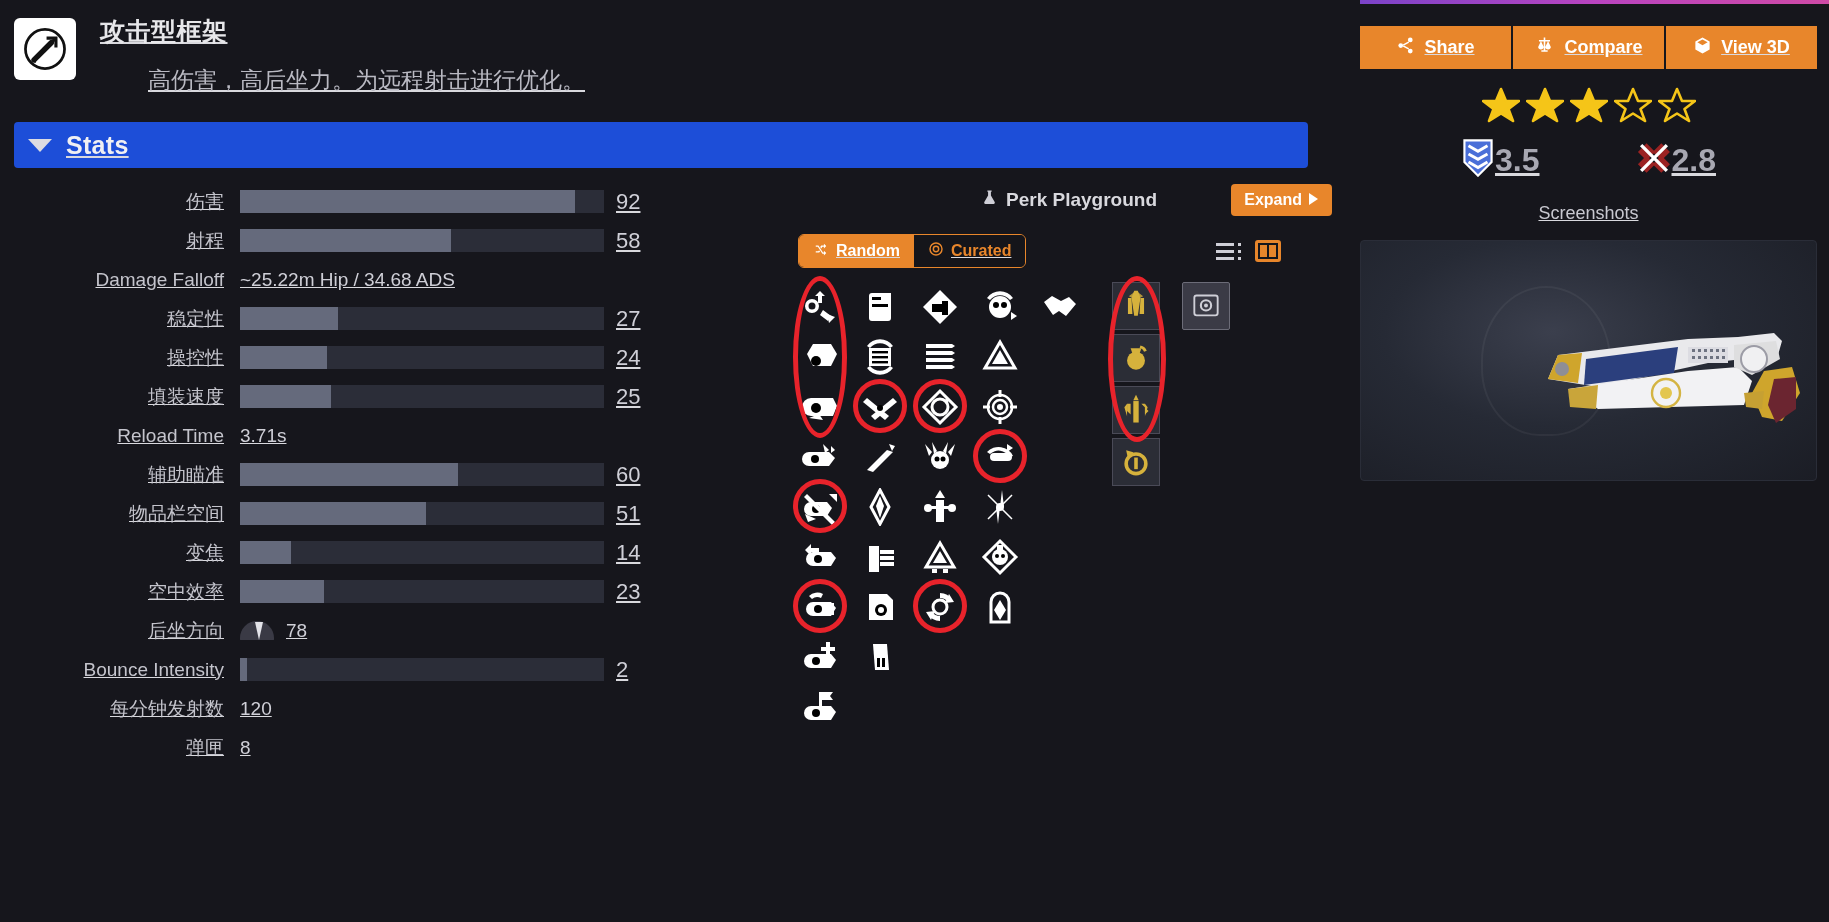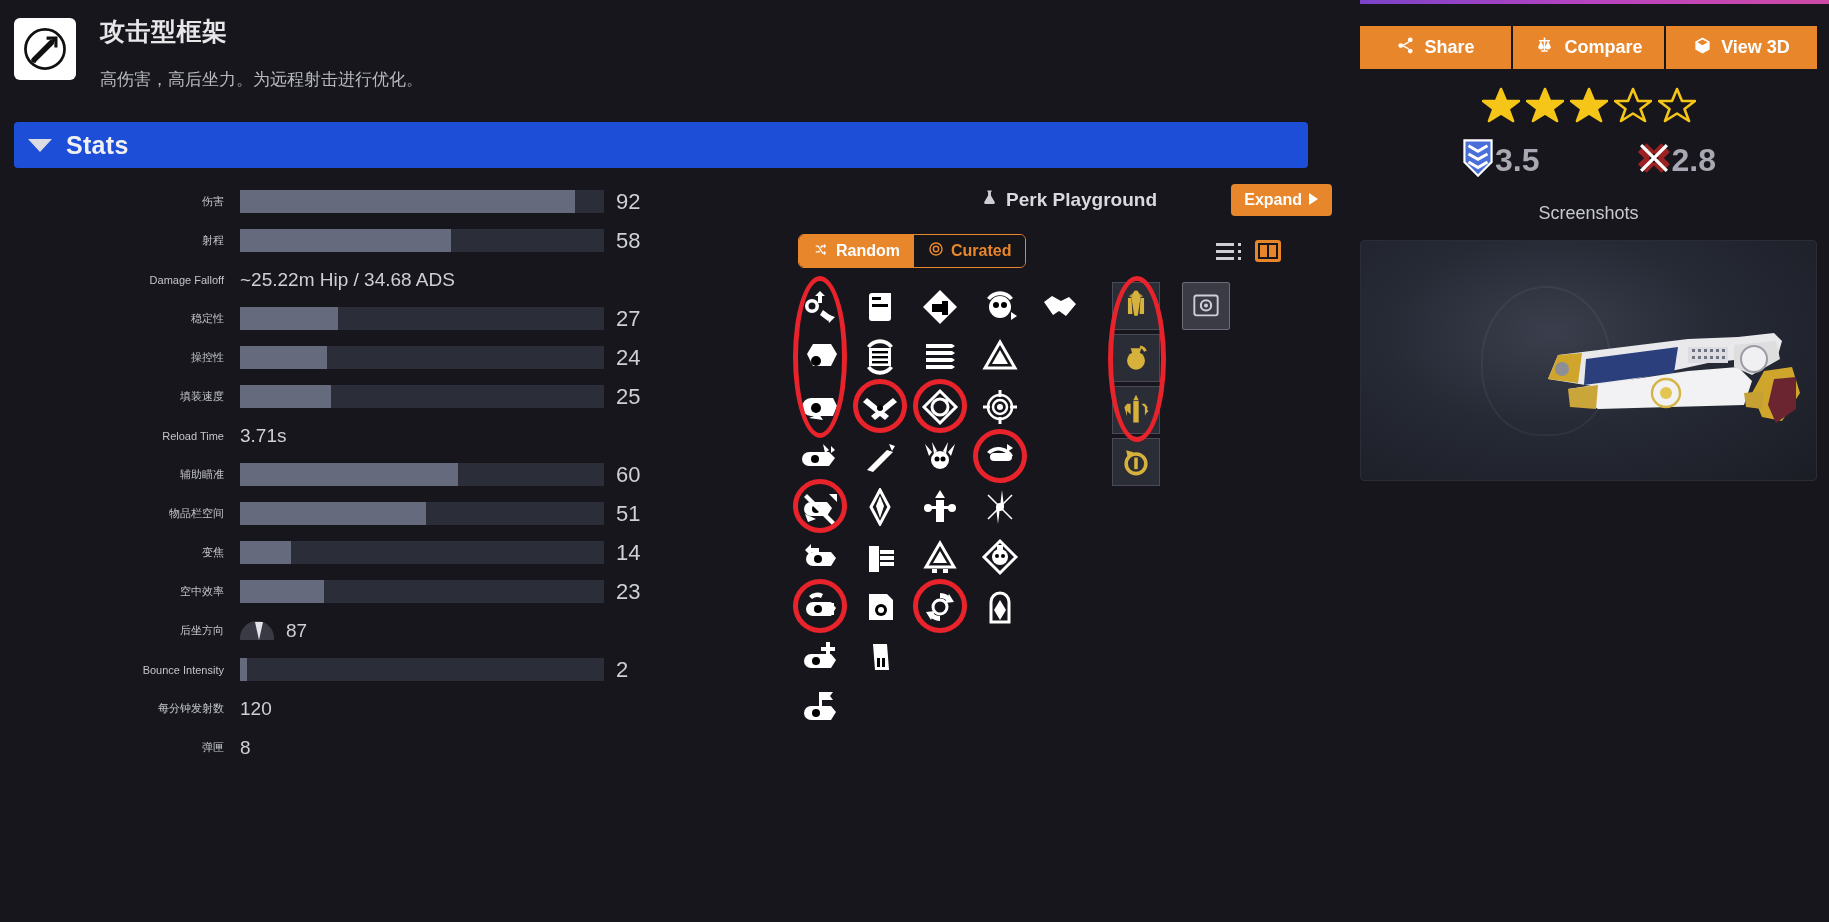--- a/index.html
+++ b/index.html
@@ -3,58 +3,58 @@
 <meta charset="utf-8">
 <style>
   * { box-sizing: border-box; margin: 0; padding: 0; }
   html, body {
     width: 1829px; height: 922px;
     background: #16161c;
     font-family: "Liberation Sans", sans-serif;
     overflow: hidden;
     color: #d9d9de;
   }
-  .page { position: relative; width: 1829px; height: 662px; display: flex; }
+  .page { position: relative; width: 1829px; height: 662px; display: flex; text-decoration: underline; }
 
   
   .left-col { width: 1348px; position: relative; }
 
   
   .frame-header { display: flex; padding: 14px 0 0 14px; }
   .frame-icon {
     width: 62px; height: 62px; background: #ffffff; border-radius: 6px;
     display: flex; align-items: center; justify-content: center; flex: 0 0 auto;
     margin-top: 4px;
   }
   .frame-text { margin-left: 24px; }
   .frame-title {
     font-size: 25px; font-weight: bold; color: #e7e7ea; letter-spacing: .5px;
     line-height: 34px;
   }
-  .frame-desc { font-size: 17px; color: #b9b9c2; margin-top: 20px; line-height: 24px; }
+  .frame-desc { font-size: 23px; color: #b9b9c2; margin-top: 20px; line-height: 24px; margin-left: 48px; }
 
   
   .stats-bar {
     margin: 30px 14px 0 14px; height: 46px; background: #1d4ed8;
     border-radius: 4px; display: flex; align-items: center; padding-left: 14px;
     width: 1294px;
   }
   .caret {
     width: 0; height: 0; border-left: 12px solid transparent;
     border-right: 12px solid transparent; border-top: 13px solid #dcdce2;
     margin-right: 14px;
   }
   .stats-title { font-size: 25px; font-weight: bold; color: #f0f0f3; letter-spacing: .3px; }
 
   
   .body-row { display: flex; margin-top: 14px; }
   .stats-list { width: 780px; flex: 0 0 auto; }
   .stat-row { display: flex; align-items: center; height: 39px; }
   .stat-label {
-    width: 240px; text-align: right; padding-right: 16px; font-size: 11px;
+    width: 240px; text-align: right; padding-right: 16px; font-size: 19px;
     color: #c4c4cc; white-space: nowrap;
   }
   .stat-val-wrap { display: flex; align-items: center; flex: 1; }
   .bar-track {
     width: 364px; height: 23px; background: #2b2d38; position: relative;
     flex: 0 0 auto;
   }
   .bar-fill { height: 100%; background: #656a7c; }
   .bar-num { font-size: 22px; color: #cfcfd7; margin-left: 12px; min-width: 30px; }
   .plain-val { font-size: 19px; color: #cfcfd7; }
@@ -282,21 +282,21 @@
               <div class="bar-num">23</div>
             </div>
           </div>
           <div class="stat-row">
             <div class="stat-label">后坐方向</div>
             <div class="stat-val-wrap">
               <div class="dial">
                 <div class="dial-bg"></div>
                 <div class="dial-needle"></div>
               </div>
-              <div class="dial-num">87</div>
+              <div class="dial-num">78</div>
             </div>
           </div>
           <div class="stat-row">
             <div class="stat-label">Bounce Intensity</div>
             <div class="stat-val-wrap">
               <div class="bar-track">
                 <div class="bar-fill" style="width: 2%;"></div>
               </div>
               <div class="bar-num">2</div>
             </div>

